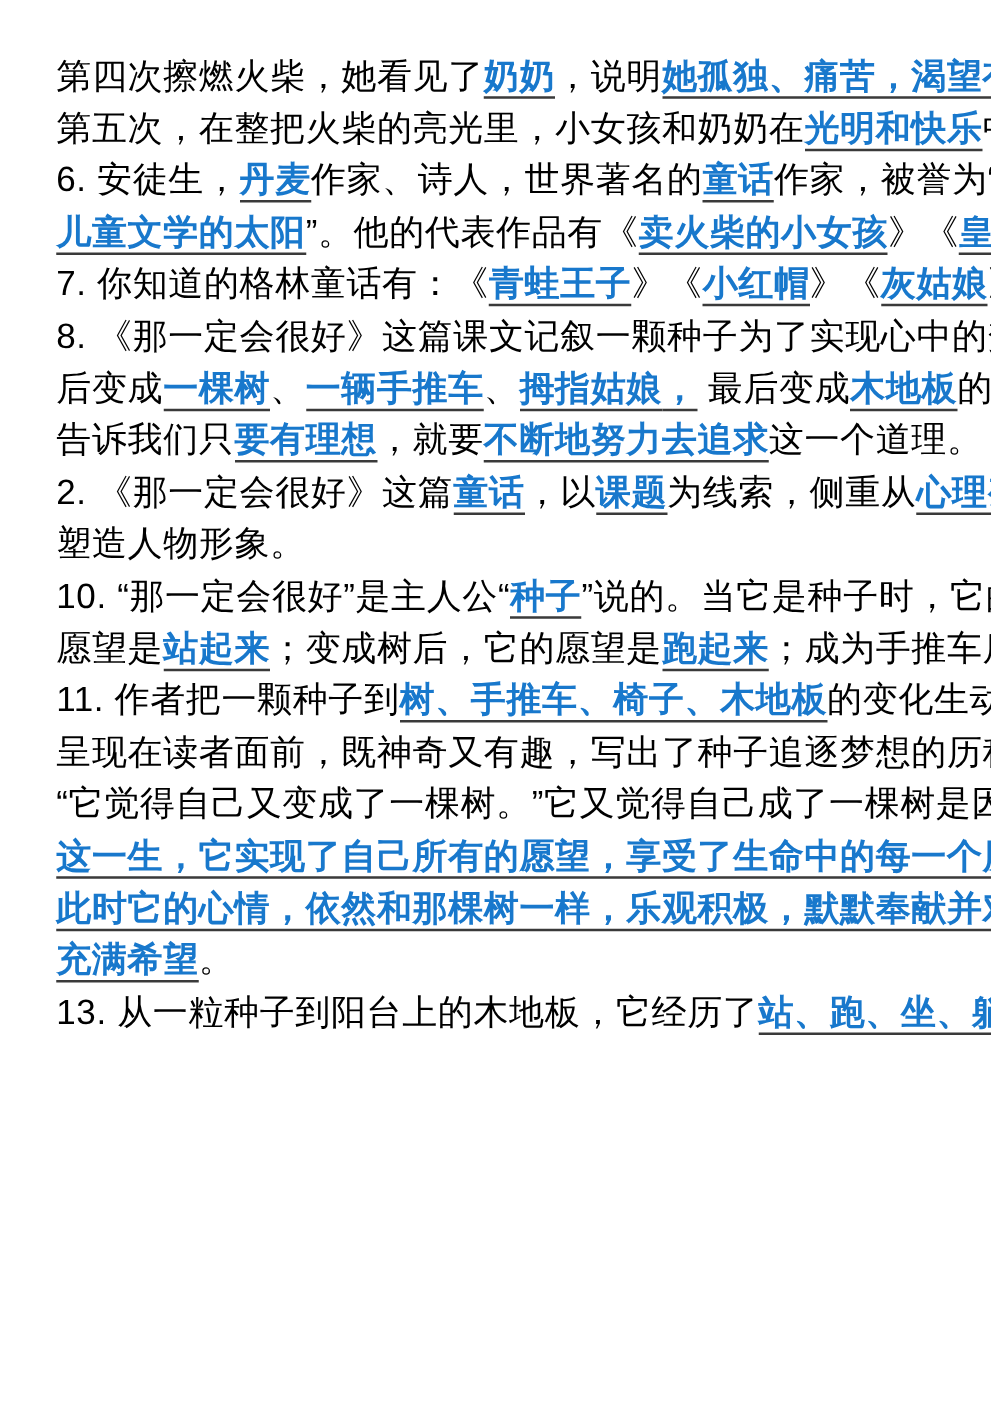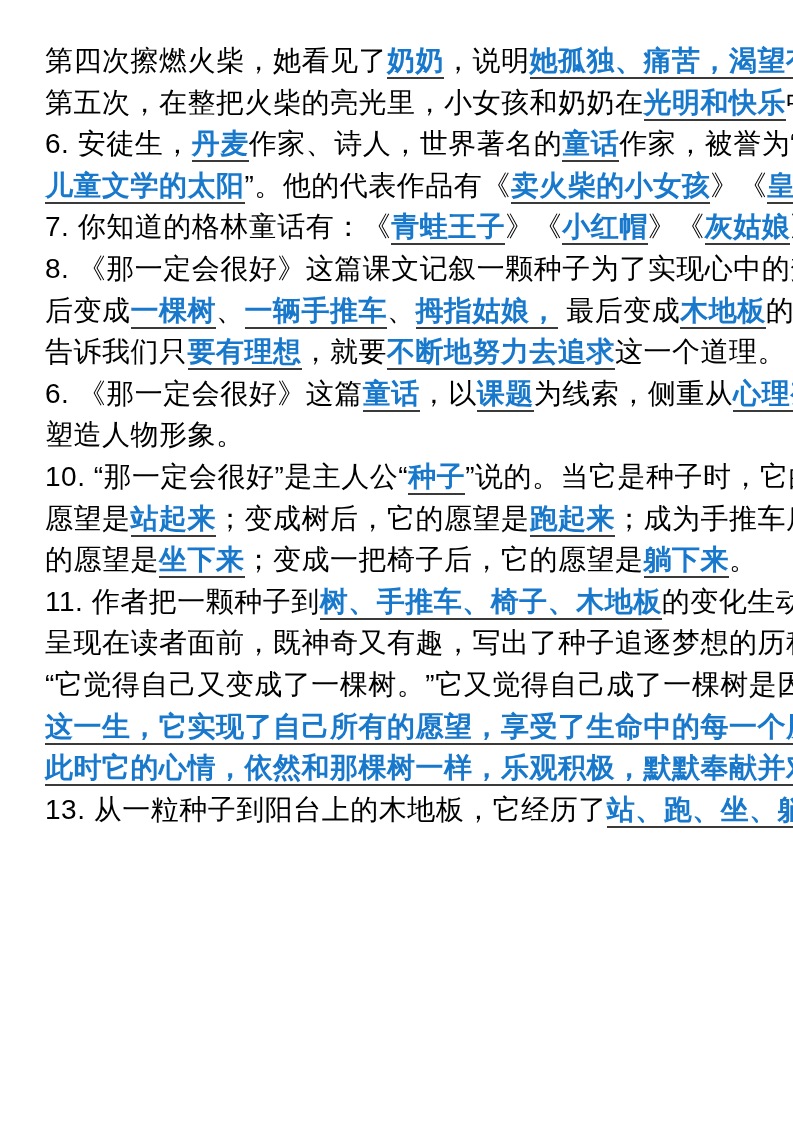--- a/index.html
+++ b/index.html
@@ -46,25 +46,25 @@
 <div class="page">
   <div class="doc" id="doc-body">
       <div class="line"><span class="seg">第四次擦燃火柴，她看见了</span><span class="seg hl">奶奶</span><span class="seg">，说明</span><span class="seg hl">她孤独、痛苦，渴望有人疼爱</span></div>
       <div class="line"><span class="seg">第五次，在整把火柴的亮光里，小女孩和奶奶在</span><span class="seg hl">光明和快乐</span><span class="seg">中飞走</span></div>
       <div class="line"><span class="seg">6. 安徒生，</span><span class="seg hl">丹麦</span><span class="seg">作家、诗人，世界著名的</span><span class="seg hl">童话</span><span class="seg">作家，被誉为“</span></div>
       <div class="line"><span class="seg hl">儿童文学的太阳</span><span class="seg">”。他的代表作品有《</span><span class="seg hl">卖火柴的小女孩</span><span class="seg">》《</span><span class="seg hl">皇帝的</span></div>
       <div class="line"><span class="seg">7. 你知道的格林童话有：《</span><span class="seg hl">青蛙王子</span><span class="seg">》《</span><span class="seg hl">小红帽</span><span class="seg">》《</span><span class="seg hl">灰姑娘</span><span class="seg">》《</span></div>
       <div class="line"><span class="seg">8. 《那一定会很好》这篇课文记叙一颗种子为了实现心中的梦想先</span></div>
       <div class="line"><span class="seg">后变成</span><span class="seg hl">一棵树</span><span class="seg">、</span><span class="seg hl">一辆手推车</span><span class="seg">、</span><span class="seg hl">拇指姑娘</span><span class="seg hl">，</span><span class="seg"> 最后变成</span><span class="seg hl">木地板</span><span class="seg">的历程。</span></div>
       <div class="line"><span class="seg">告诉我们只</span><span class="seg hl">要有理想</span><span class="seg">，就要</span><span class="seg hl">不断地努力去追求</span><span class="seg">这一个道理。</span></div>
-      <div class="line"><span class="seg">6. 《那一定会很好》这篇</span><span class="seg hl">童话</span><span class="seg">，以</span><span class="seg hl">课题</span><span class="seg">为线索，侧重从</span><span class="seg hl">心理变化</span></div>
+      <div class="line"><span class="seg">2. 《那一定会很好》这篇</span><span class="seg hl">童话</span><span class="seg">，以</span><span class="seg hl">课题</span><span class="seg">为线索，侧重从</span><span class="seg hl">心理变化</span></div>
       <div class="line"><span class="seg">塑造人物形象。</span></div>
       <div class="line"><span class="seg">10. “那一定会很好”是主人公“</span><span class="seg hl">种子</span><span class="seg">”说的。当它是种子时，它的</span></div>
       <div class="line"><span class="seg">愿望是</span><span class="seg hl">站起来</span><span class="seg">；变成树后，它的愿望是</span><span class="seg hl">跑起来</span><span class="seg">；成为手推车后，他</span></div>
-      <div class="line"><span class="seg">的愿望是</span><span class="seg hl">坐下来</span><span class="seg">；变成一把椅子后，它的愿望是</span><span class="seg hl">躺下来</span><span class="seg">。</span></div>
       <div class="line"><span class="seg">11. 作者把一颗种子到</span><span class="seg hl">树、手推车、椅子、木地板</span><span class="seg">的变化生动有趣的</span></div>
       <div class="line"><span class="seg">呈现在读者面前，既神奇又有趣，写出了种子追逐梦想的历程。可</span></div>
       <div class="line"><span class="seg">“它觉得自己又变成了一棵树。”它又觉得自己成了一棵树是因为</span></div>
       <div class="line"><span class="seg hl">这一生，它实现了自己所有的愿望，享受了生命中的每一个历程。</span></div>
       <div class="line"><span class="seg hl">此时它的心情，依然和那棵树一样，乐观积极，默默奉献并对生活</span></div>
+      <div class="line"><span class="seg hl">充满希望</span><span class="seg">。</span></div>
       <div class="line"><span class="seg">13. 从一粒种子到阳台上的木地板，它经历了</span><span class="seg hl">站、跑、坐、躺</span></div>
     </div>
 </div>
 
 </body></html>

